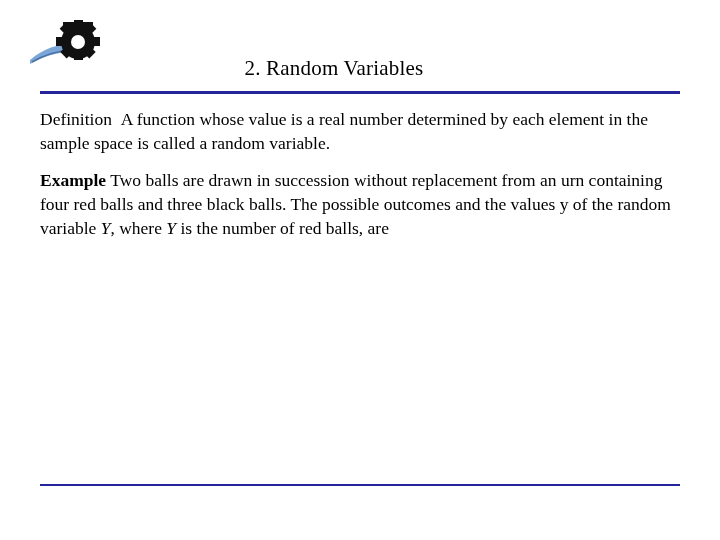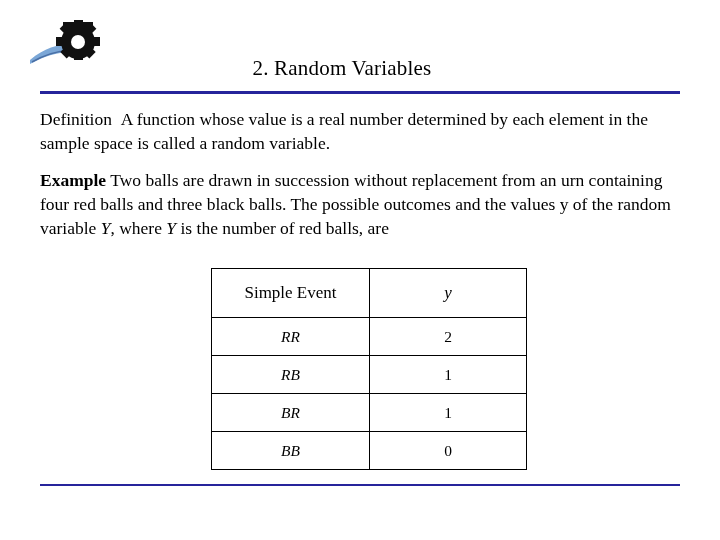--- a/index.html
+++ b/index.html
@@ -28,21 +28,21 @@
     position: absolute;
     left: 28px;
     top: 18px;
     width: 84px;
     height: 52px;
   }
 
   
   .title {
     position: absolute;
-    left: 16px;
+    left: 8px;
     top: 56px;
     width: 652px;
     text-align: center;
     font-size: 21px;
     font-family: "Liberation Serif", serif;
     letter-spacing: 0.2px;
   }
 
   .title-rule {
     position: absolute;
@@ -146,44 +146,16 @@
 
   <div class="para para-def">
     <span class="term-italic">Definition</span>&nbsp;&nbsp;<span>A function whose value is a real number determined by each element in the sample space is called a random variable.</span>
   </div>
 
   <div class="para para-ex">
     <span class="term-bold">Example</span>
     <span>Two balls are drawn in succession without replacement from an urn containing four red balls and three black balls. The possible outcomes and the values y of the random variable </span><span class="var-italic">Y</span><span>, where </span><span class="var-italic">Y</span><span> is the number of red balls, are</span>
   </div>
 
-  <div class="table-wrap">
-    <table class="outcomes">
-      <thead>
-        <tr>
-          <th class="col-event">Simple Event</th>
-          <th class="col-y head-y">y</th>
-        </tr>
-      </thead>
-      <tbody>
-        <tr>
-          <td class="cell-italic">RR</td>
-          <td>2</td>
-        </tr>
-        <tr>
-          <td class="cell-italic">RB</td>
-          <td>1</td>
-        </tr>
-        <tr>
-          <td class="cell-italic">BR</td>
-          <td>1</td>
-        </tr>
-        <tr>
-          <td class="cell-italic">BB</td>
-          <td>0</td>
-        </tr>
-      </tbody>
-    </table>
-  </div>
 
   <div class="bottom-rule"></div>
 
 </div>
 
 </body></html>

